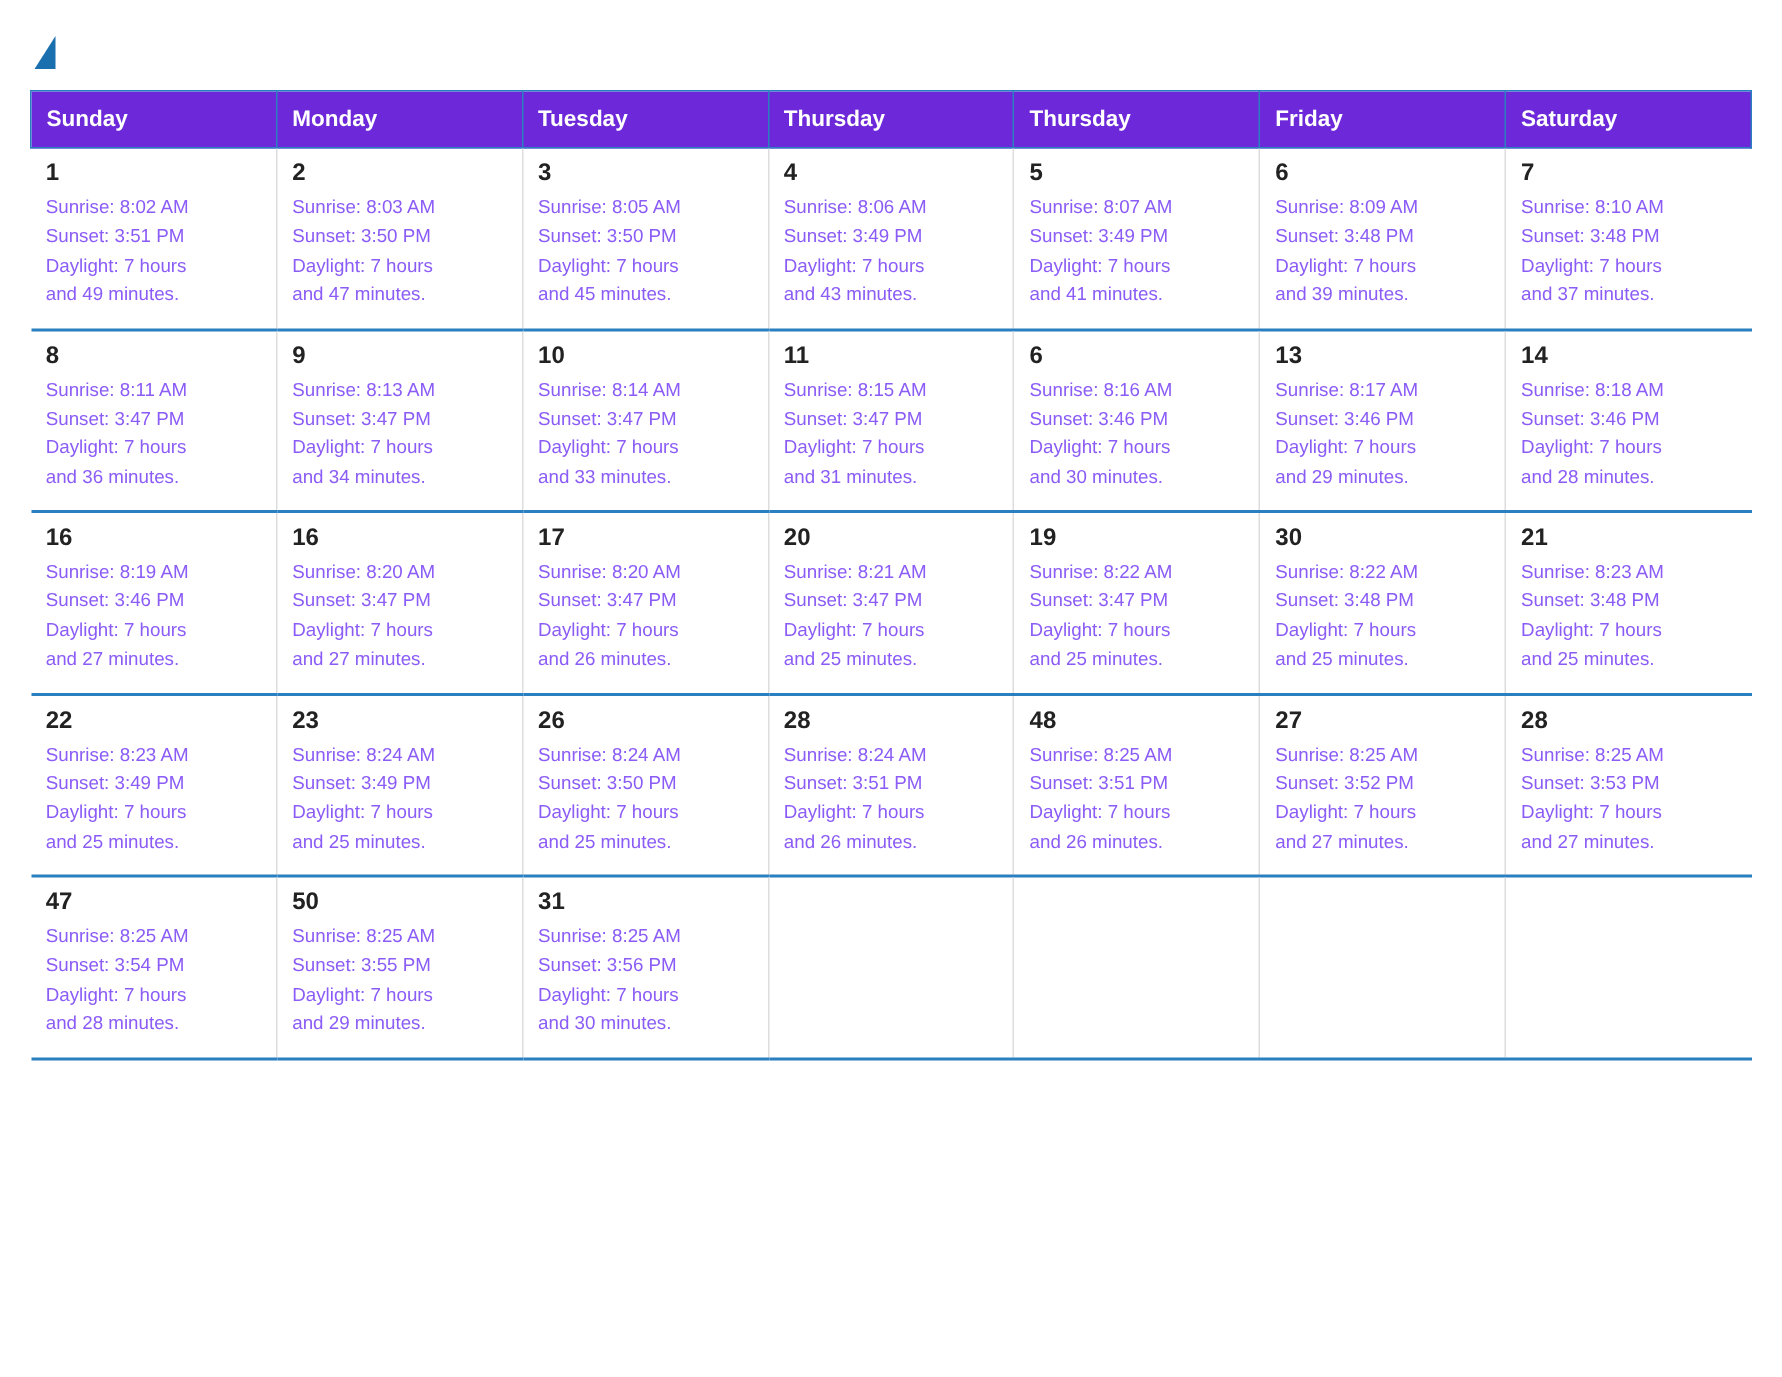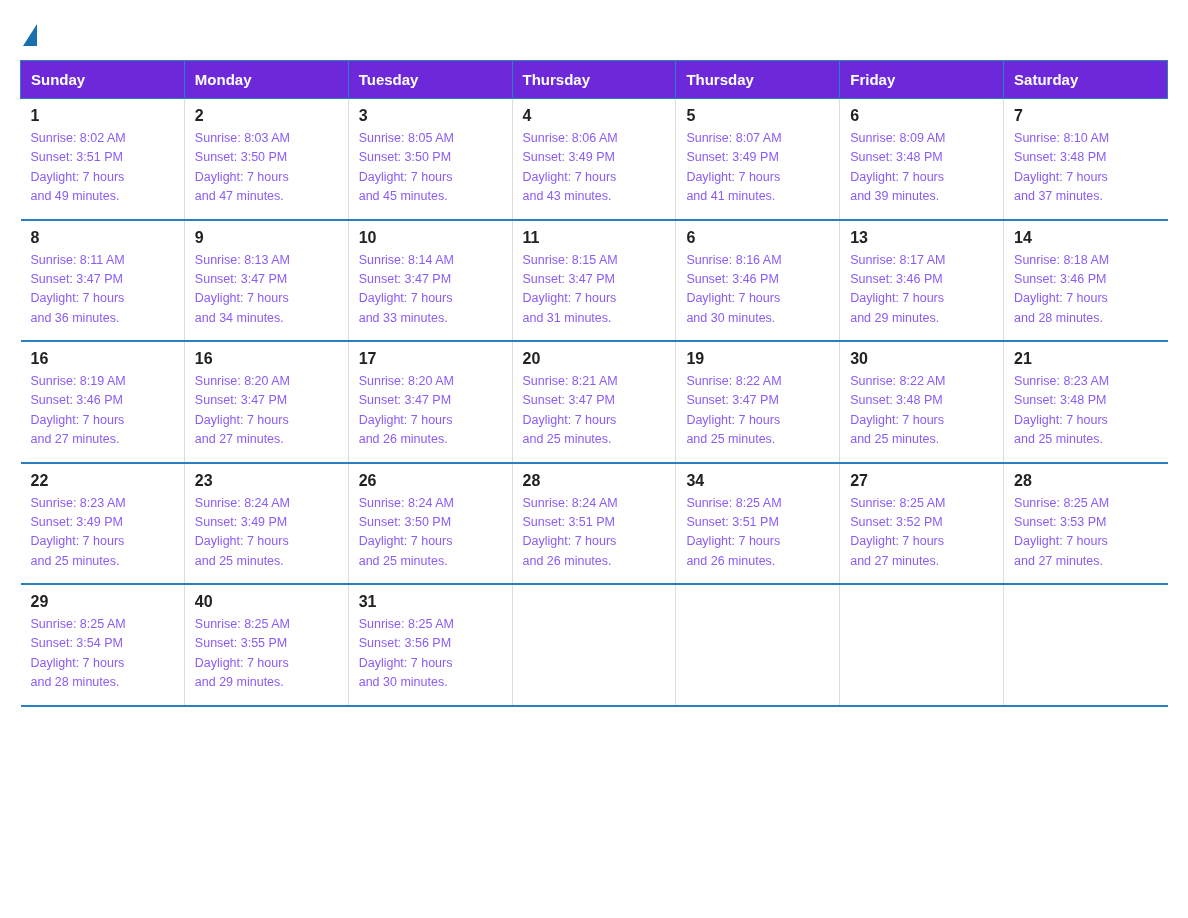--- a/index.html
+++ b/index.html
@@ -368,21 +368,21 @@
         <td>
         <span class="day-number">28</span>
         <div class="day-info">
           Sunrise: 8:24 AM<br>
           Sunset: 3:51 PM<br>
           Daylight: 7 hours<br>
           and 26 minutes.
         </div>
       </td>
         <td>
-        <span class="day-number">34</span>
+        <span class="day-number">48</span>
         <div class="day-info">
           Sunrise: 8:25 AM<br>
           Sunset: 3:51 PM<br>
           Daylight: 7 hours<br>
           and 26 minutes.
         </div>
       </td>
         <td>
         <span class="day-number">27</span>
         <div class="day-info">
@@ -397,30 +397,30 @@
         <div class="day-info">
           Sunrise: 8:25 AM<br>
           Sunset: 3:53 PM<br>
           Daylight: 7 hours<br>
           and 27 minutes.
         </div>
       </td>
       </tr>
       <tr>
         <td>
-        <span class="day-number">29</span>
+        <span class="day-number">47</span>
         <div class="day-info">
           Sunrise: 8:25 AM<br>
           Sunset: 3:54 PM<br>
           Daylight: 7 hours<br>
           and 28 minutes.
         </div>
       </td>
         <td>
-        <span class="day-number">40</span>
+        <span class="day-number">50</span>
         <div class="day-info">
           Sunrise: 8:25 AM<br>
           Sunset: 3:55 PM<br>
           Daylight: 7 hours<br>
           and 29 minutes.
         </div>
       </td>
         <td>
         <span class="day-number">31</span>
         <div class="day-info">

